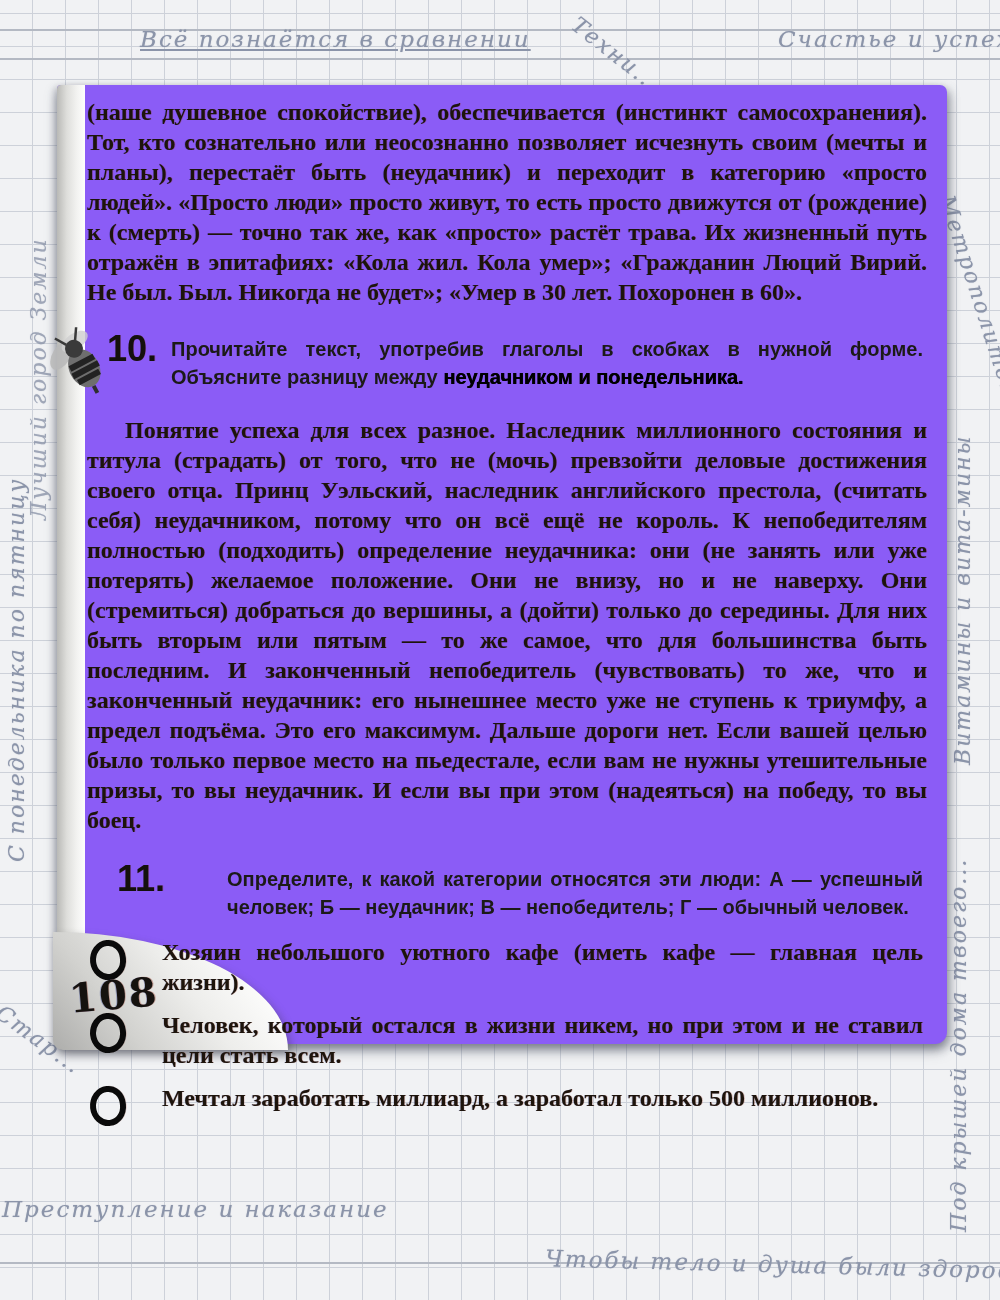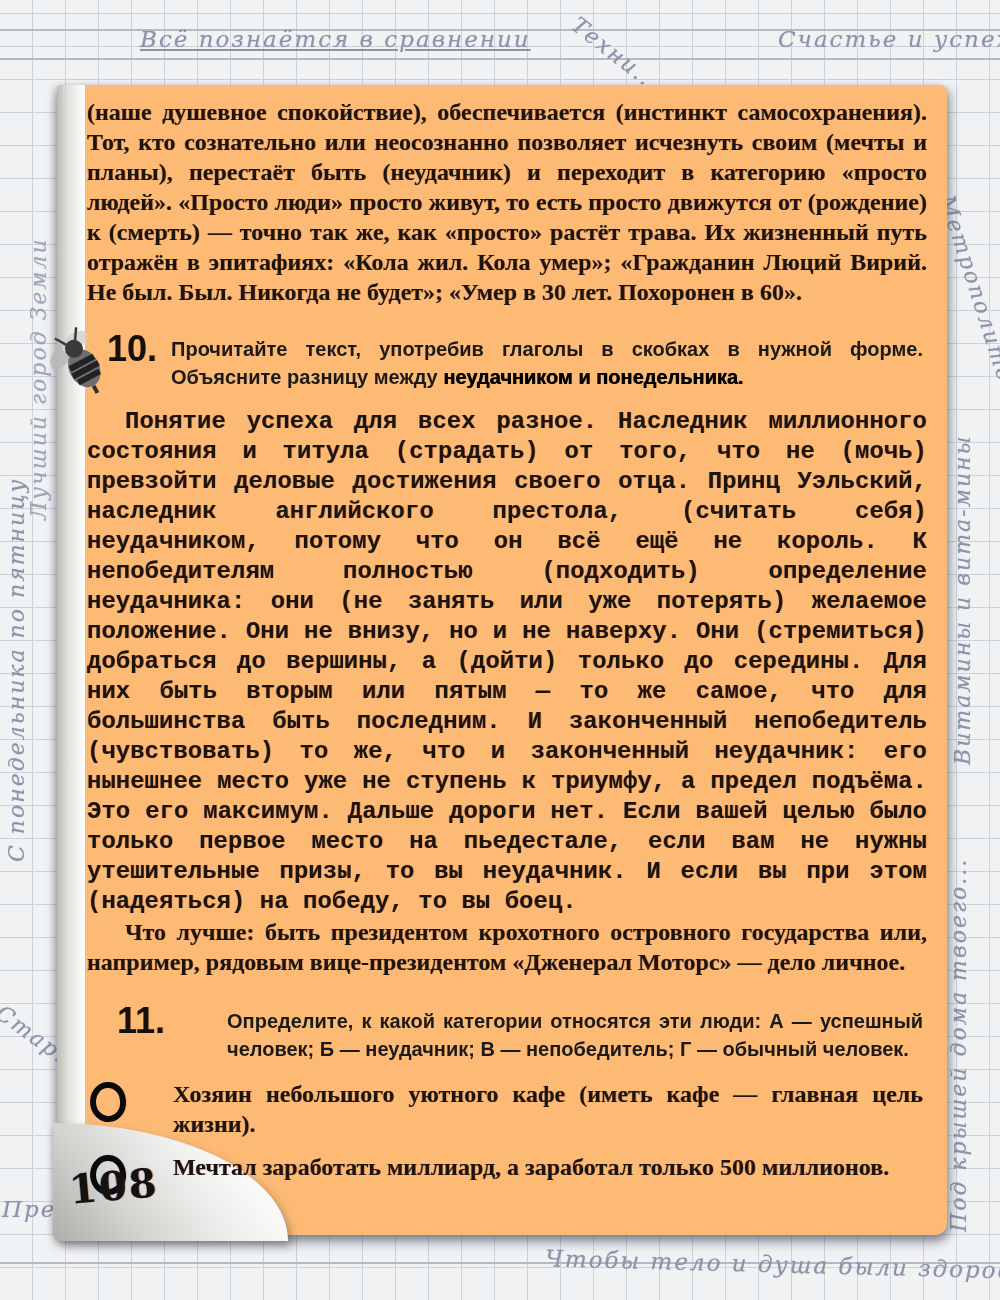--- a/index.html
+++ b/index.html
@@ -22,42 +22,42 @@
   .hw{
     position:absolute;color:#8b94a9;font-family:"DejaVu Serif", serif;
     font-style:italic;font-size:22px;letter-spacing:2px;white-space:nowrap;
     text-shadow:0 0 1px rgba(139,148,169,.55);z-index:1;
   }
   .hw.u{text-decoration:underline;}
   .hw.vert{transform:rotate(-90deg);transform-origin:left top;}
 
   
   .page{
-    position:absolute;left:57px;top:85px;width:890px;height:1150px;
-    background:#fdba74;z-index:5;border-radius:4px 7px 12px 2px;
+    position:absolute;left:57px;top:85px;width:890px;height:959px;
+    background:#8b5cf6;z-index:5;border-radius:4px 7px 12px 2px;
     box-shadow:0 7px 12px rgba(90,95,110,.55), 4px 4px 8px rgba(90,95,110,.35),
                -3px 2px 6px rgba(90,95,110,.25);
   }
   .page-edge{
     position:absolute;left:0;top:0;bottom:0;width:28px;z-index:1;
     background:linear-gradient(90deg,#b9b9b6 0,#dededb 35%,#f2f2f0 70%,#fefefd 100%);
     border-radius:4px 0 0 2px;
   }
   .content{
     position:relative;z-index:3;padding:12px 20px 0 30px;
   }
 
   
   .serif{
     font-family:"Liberation Serif", serif;font-weight:bold;color:#1d140c;
     font-size:24px;line-height:30px;text-align:justify;margin:0;
     text-shadow:0.6px 0 0 rgba(150,40,20,.30), -0.6px 0 0 rgba(30,50,150,.25);
   }
   .serif.indent{text-indent:38px;}
-  .p2{margin-top:16px;font-family:Liberation Mono, monospace;}
+  .p2{margin-top:24px;}
   .p3{margin-top:0;}
 
   
   .exercise{position:relative;display:flex;margin:26px 0 16px 0;}
   .ex-num{
     flex:0 0 auto;font-family:"Liberation Sans", sans-serif;font-weight:bold;
     font-size:36px;color:#14100d;line-height:28px;margin-right:14px;
     text-shadow:0.6px 0 0 rgba(150,40,20,.30);
   }
   .ex-text{
@@ -67,21 +67,21 @@
   }
   .ex-text .xbold{font-weight:bold;color:#000;text-shadow:0.5px 0 0 #000;}
   .ex10{padding-left:20px;margin-top:28px;}
   .ex11{padding-left:30px;margin-top:30px;gap:48px;}
 
   
   .bee{position:absolute;left:-46px;top:-14px;width:80px;height:82px;z-index:4;}
 
   
   .list{margin-top:14px;}
-  .list-item{display:flex;margin:0 0 13px 0;gap:11px;}
+  .list-item{display:flex;margin:0 0 13px 0;}
   .ring{
     flex:0 0 auto;width:24px;height:28px;margin:3px 36px 0 3px;
     border:6px solid #0a0a0a;border-radius:52% 48% 50% 50%;
     transform:rotate(-6deg);background:transparent;
     box-shadow:0.5px 0 0 rgba(150,40,20,.3);
   }
   .item-text{flex:1 1 auto;padding-right:4px;}
 
   
   .curl{
@@ -136,34 +136,37 @@
           <circle cx="40" cy="26" r="9" fill="#3a3a3a"></circle>
           <path d="M35 19 L28 8 M45 19 L52 8" stroke="#3a3a3a" stroke-width="2.5" fill="none"></path>
           <path d="M40 68 L40 76" stroke="#2e2e2e" stroke-width="4"></path>
         </g>
       </svg>
       <span class="ex-num">10.</span>
       <span class="ex-text"><span>Прочитайте текст, употребив глаголы в скобках в нужной форме. Объясните разницу между </span><span class="xbold">неудачником и понедельника.</span></span>
     </div>
 
     <p class="serif indent p2">Понятие успеха для всех разное. Наследник миллионного состояния и титула (страдать) от того, что не (мочь) превзойти деловые достижения своего отца. Принц Уэльский, наследник английского престола, (считать себя) неудачником, потому что он всё ещё не король. К непобедителям полностью (подходить) определение неудачника: они (не занять или уже потерять) желаемое положение. Они не внизу, но и не наверху. Они (стремиться) добраться до вершины, а (дойти) только до середины. Для них быть вторым или пятым — то же самое, что для большинства быть последним. И законченный непобедитель (чувствовать) то же, что и законченный неудачник: его нынешнее место уже не ступень к триумфу, а предел подъёма. Это его максимум. Дальше дороги нет. Если вашей целью было только первое место на пьедестале, если вам не нужны утешительные призы, то вы неудачник. И если вы при этом (надеяться) на победу, то вы боец.</p>
-    <p class="serif indent p3">Что лучше: быть президентом крохотного островного государства или, например, рядовым вице-президентом «Дженерал Моторс» — дело личное.</p>
 
     <div class="exercise ex11">
       <span class="ex-num">11.</span>
       <span class="ex-text">Определите, к какой категории относятся эти люди: А — успешный человек; Б — неудачник; В — непобедитель; Г — обычный человек.</span>
     </div>
 
     <div class="list">
       <div class="list-item">
         <span class="ring"></span>
         <span class="serif item-text">Хозяин небольшого уютного кафе (иметь кафе — главная цель жизни).</span>
       </div>
       <div class="list-item">
         <span class="ring"></span>
+        <span class="serif item-text">Человек, который остался в жизни никем, но при этом и не ставил цели стать всем.</span>
+      </div>
+      <div class="list-item">
+        <span class="ring"></span>
         <span class="serif item-text">Мечтал заработать миллиард, а заработал только 500 миллионов.</span>
       </div>
     </div>
   </div>
 
   <div class="curl"></div>
   <div class="pagenum">108</div>
 </div>
 
 </body></html>

